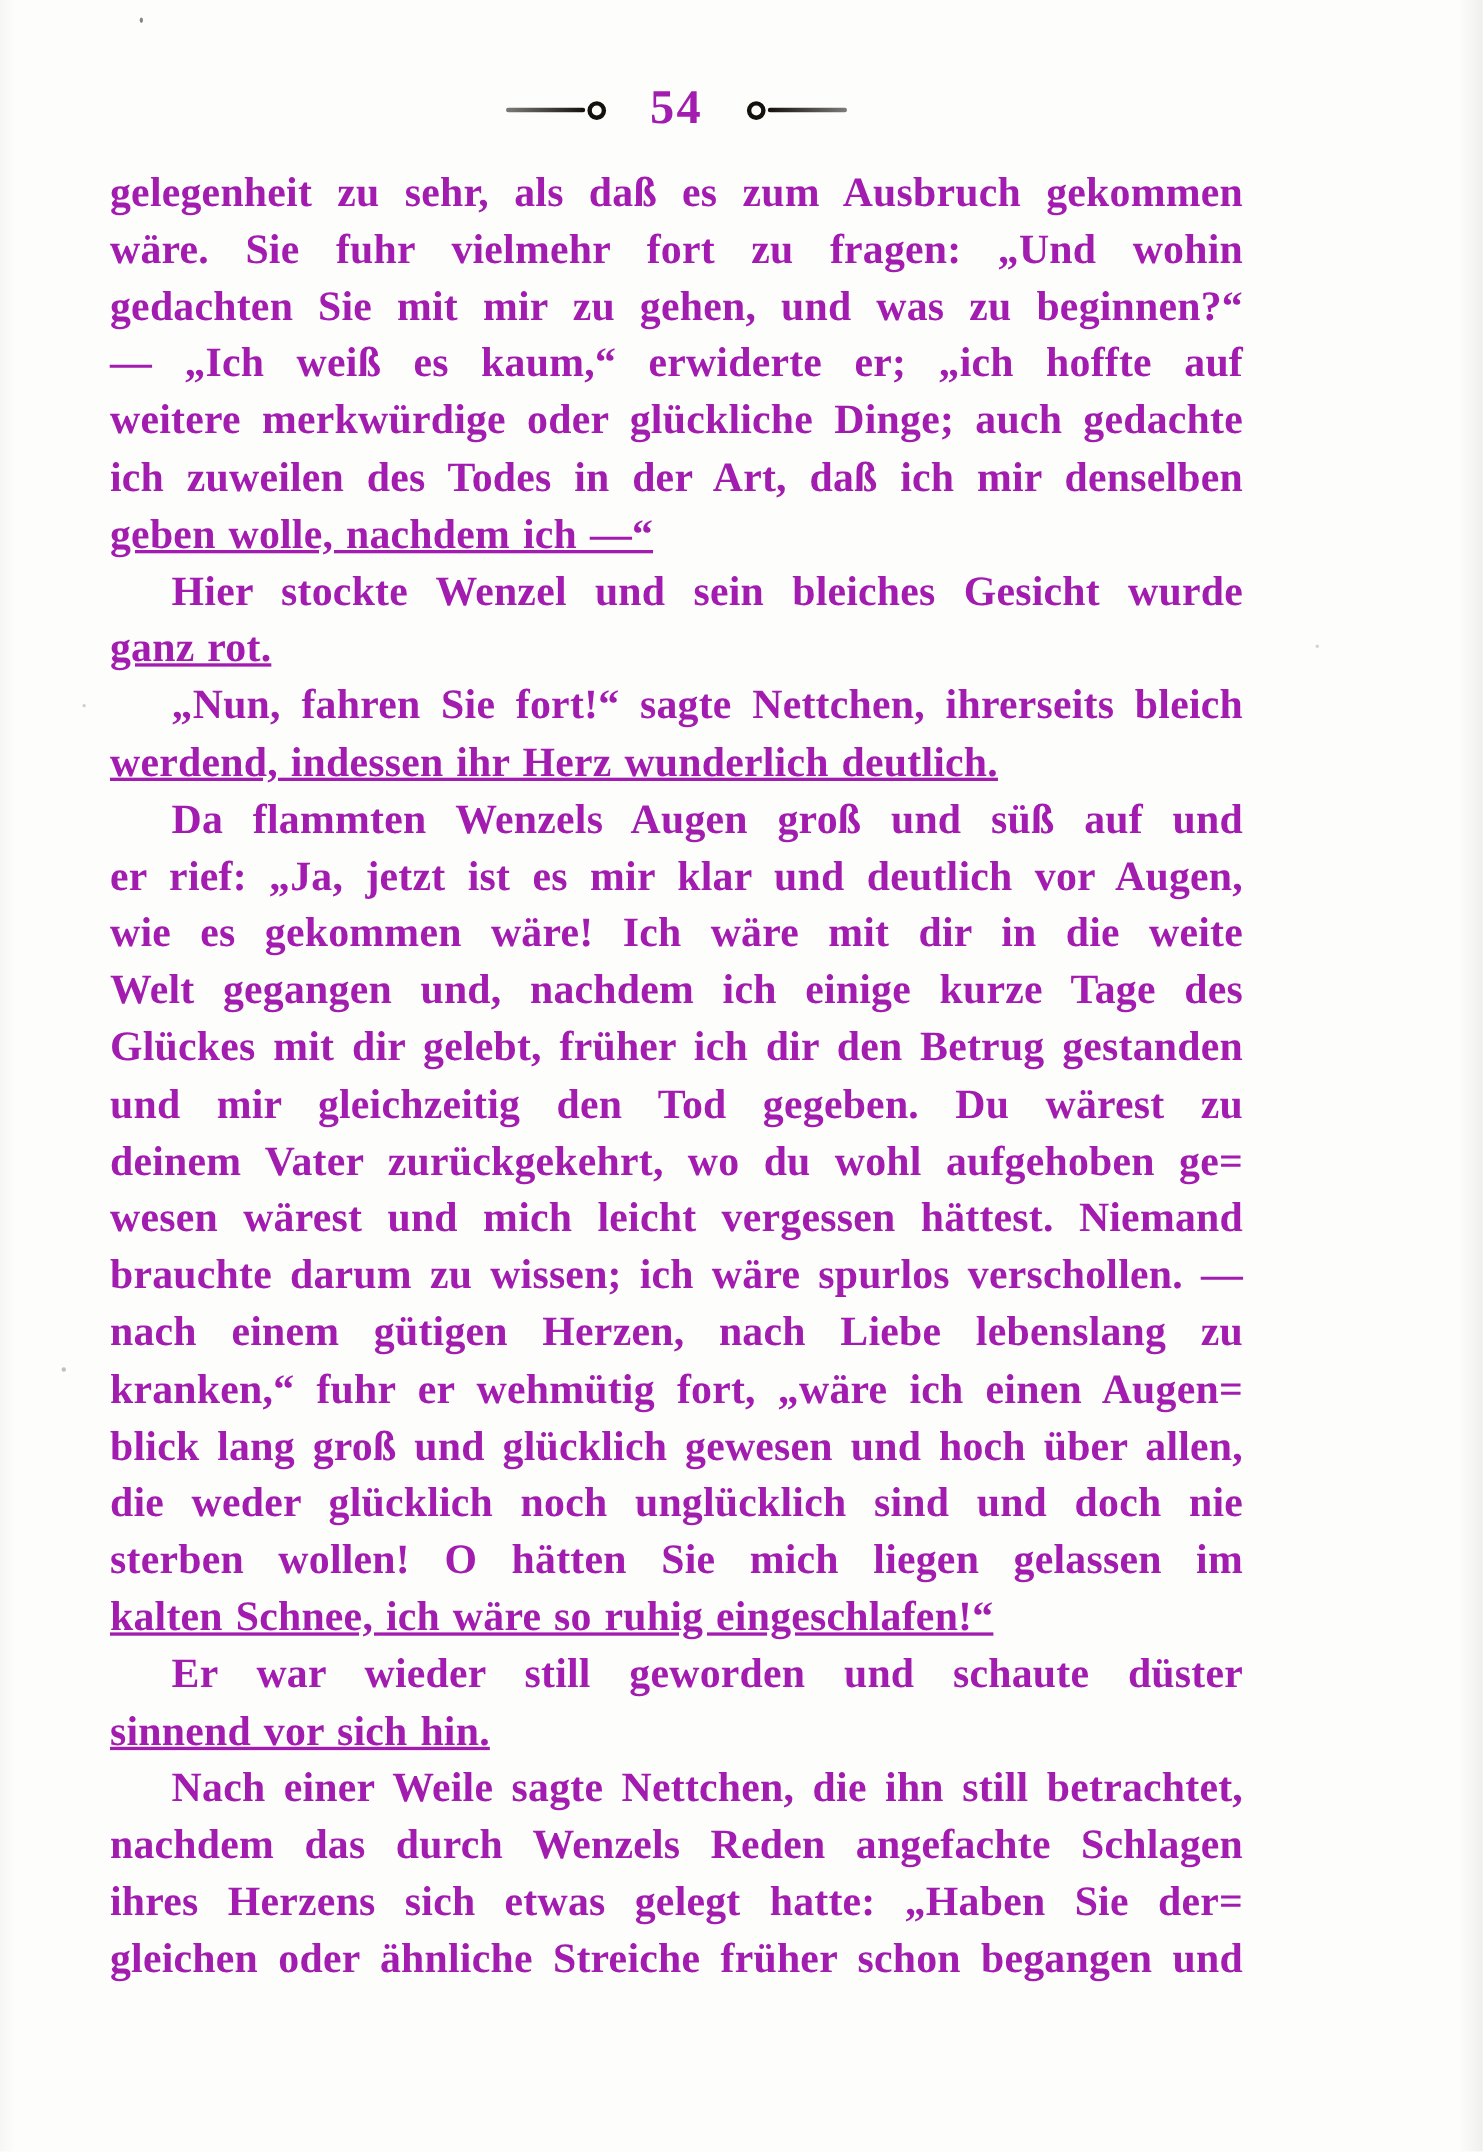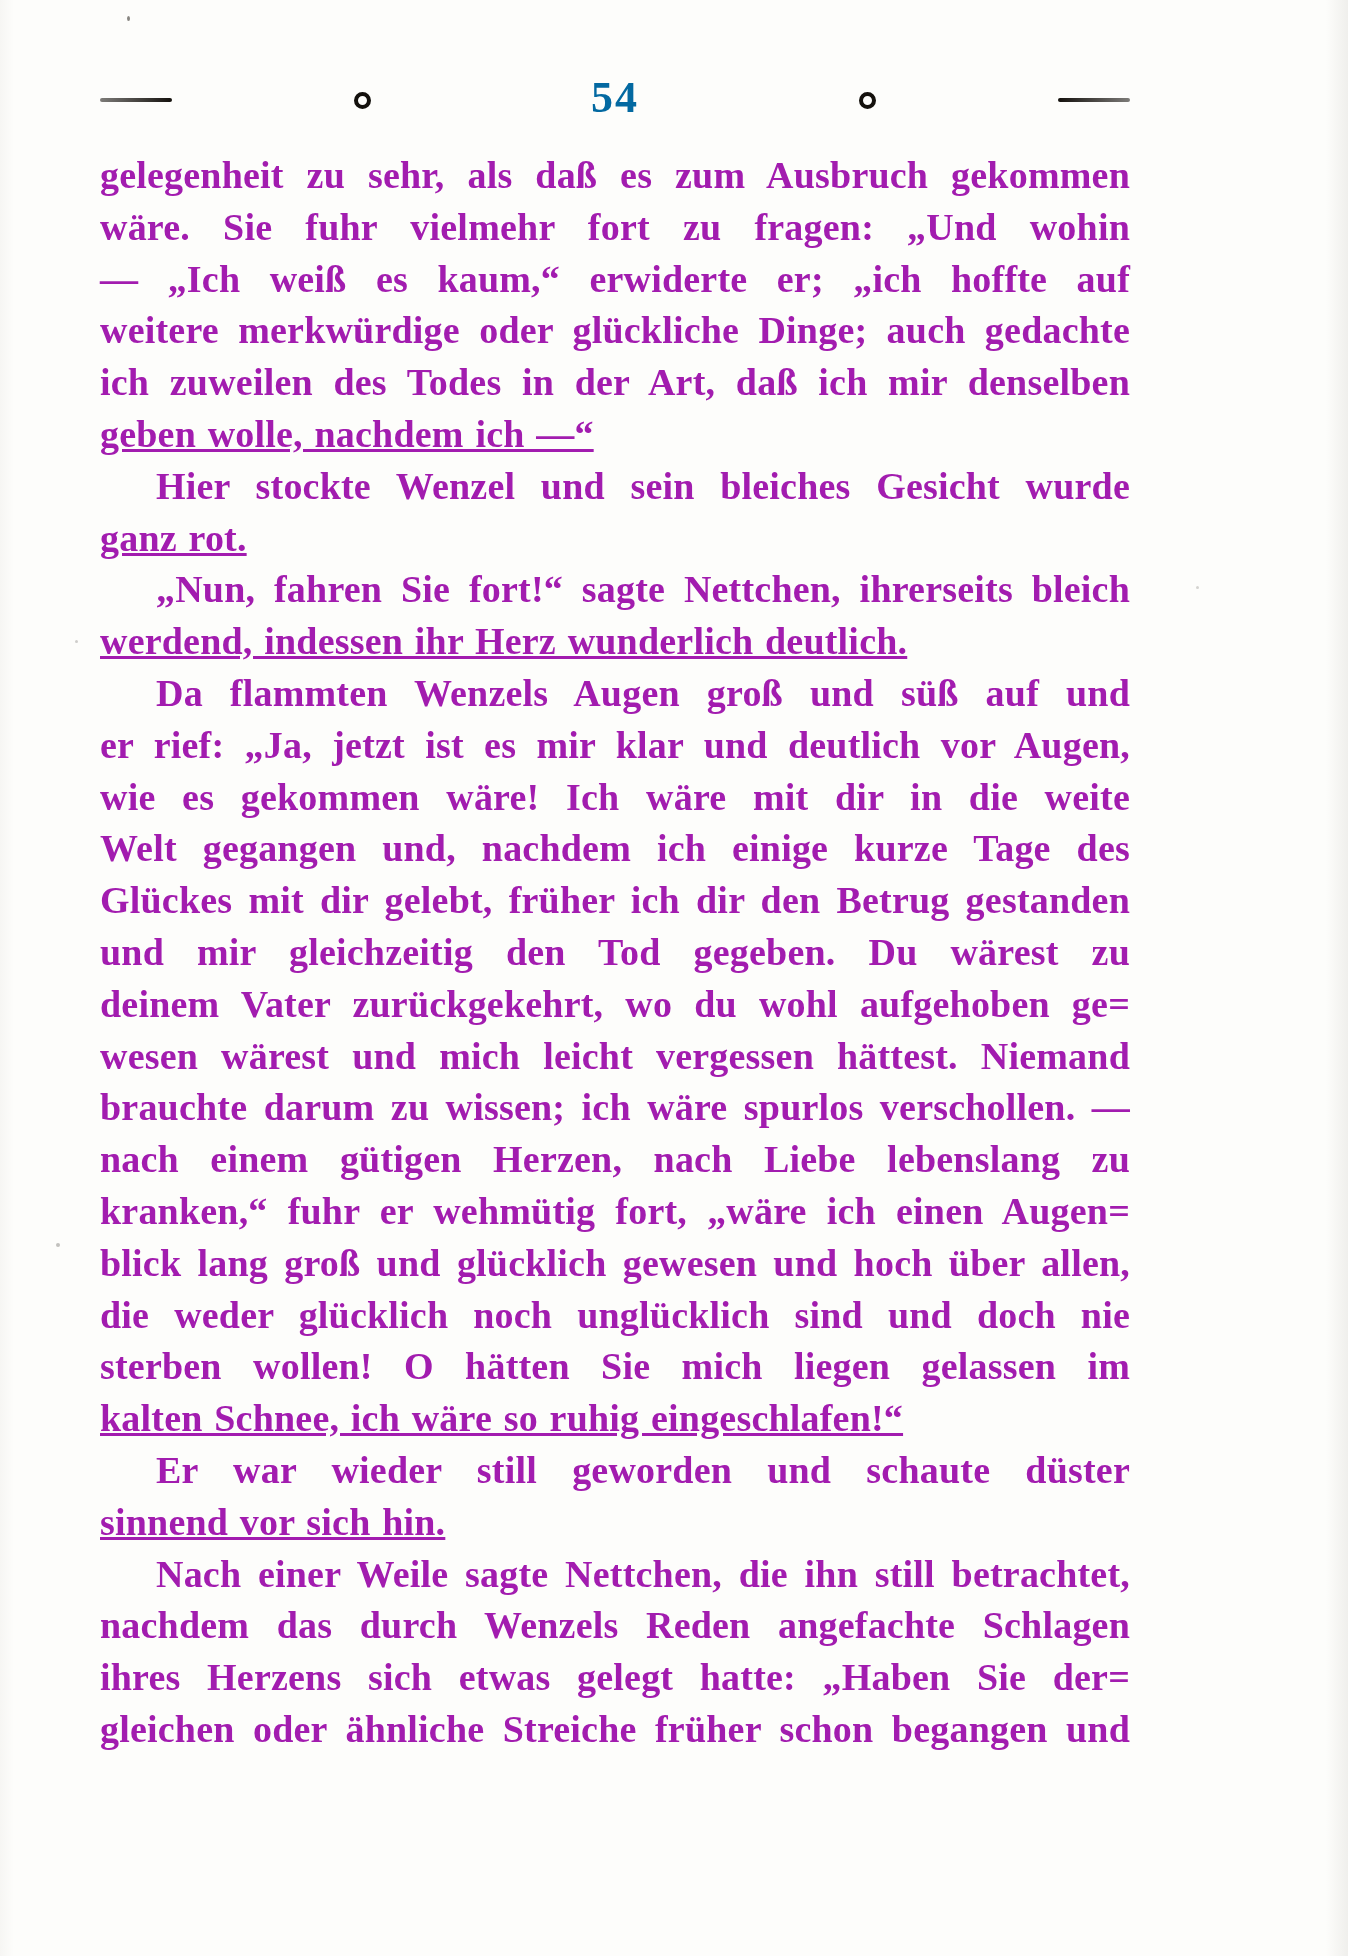--- a/index.html
+++ b/index.html
@@ -37,22 +37,22 @@
 
   
   .page-header {
     position: absolute;
     left: 100px;
     top: 72px;
     width: 1030px;
     height: 56px;
     display: flex;
     align-items: center;
-    justify-content: space-between;
-    color: #0369a1;
+    justify-content: center;
+    color: #a21caf;
   }
   .orn-rule {
     width: 72px;
     height: 4px;
     background: linear-gradient(to right, rgba(20,17,13,0.55), #14110d);
     border-radius: 2px;
   }
   .orn-rule.right {
     background: linear-gradient(to left, rgba(20,17,13,0.55), #14110d);
   }
@@ -110,20 +110,21 @@
   <span class="orn-ring"></span>
   <span class="page-number">54</span>
   <span class="orn-ring"></span>
   <span class="orn-rule right"></span>
 </header>
 
 <main class="text-block" id="paragraphs-container">
     <div class="paragraph">
       <div class="line">gelegenheit zu sehr, als daß es zum Ausbruch gekommen</div>
       <div class="line">wäre. Sie fuhr vielmehr fort zu fragen: „Und wohin</div>
+      <div class="line">gedachten Sie mit mir zu gehen, und was zu beginnen?“</div>
       <div class="line">— „Ich weiß es kaum,“ erwiderte er; „ich hoffte auf</div>
       <div class="line">weitere merkwürdige oder glückliche Dinge; auch gedachte</div>
       <div class="line">ich zuweilen des Todes in der Art, daß ich mir denselben</div>
       <div class="line last">geben wolle, nachdem ich —“</div>
     </div>
     <div class="paragraph">
       <div class="line indent">Hier stockte Wenzel und sein bleiches Gesicht wurde</div>
       <div class="line last">ganz rot.</div>
     </div>
     <div class="paragraph">

